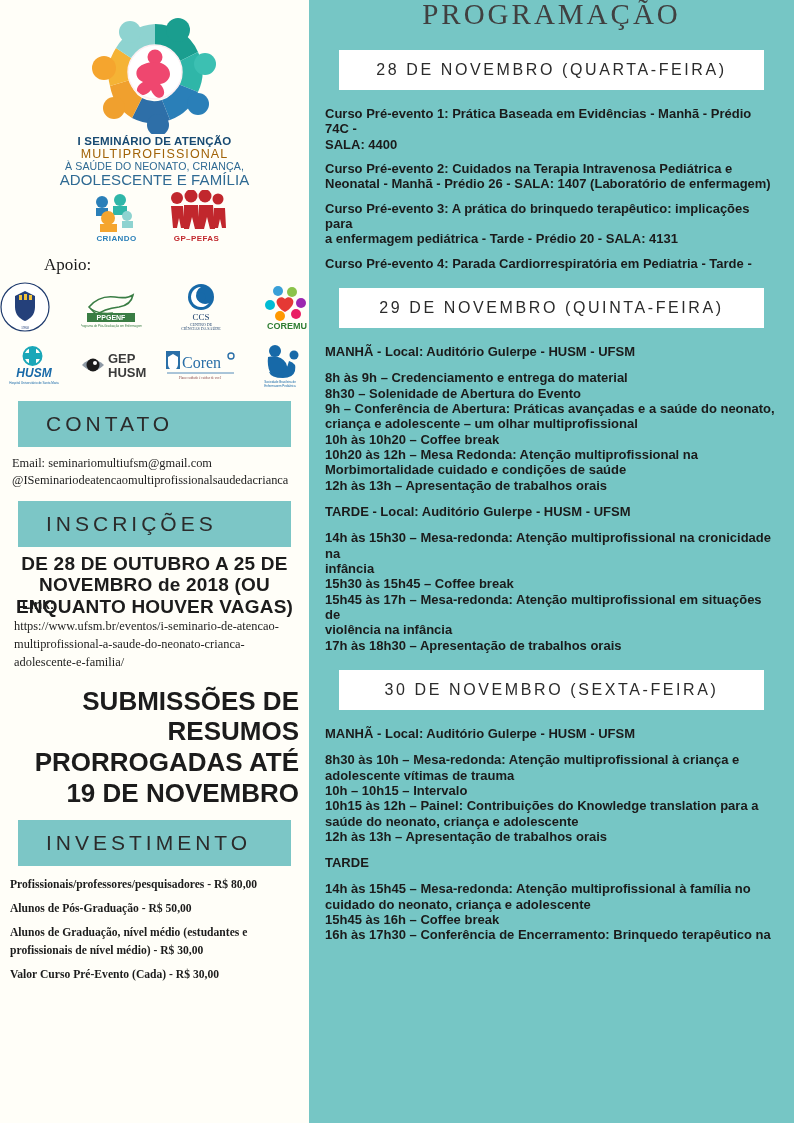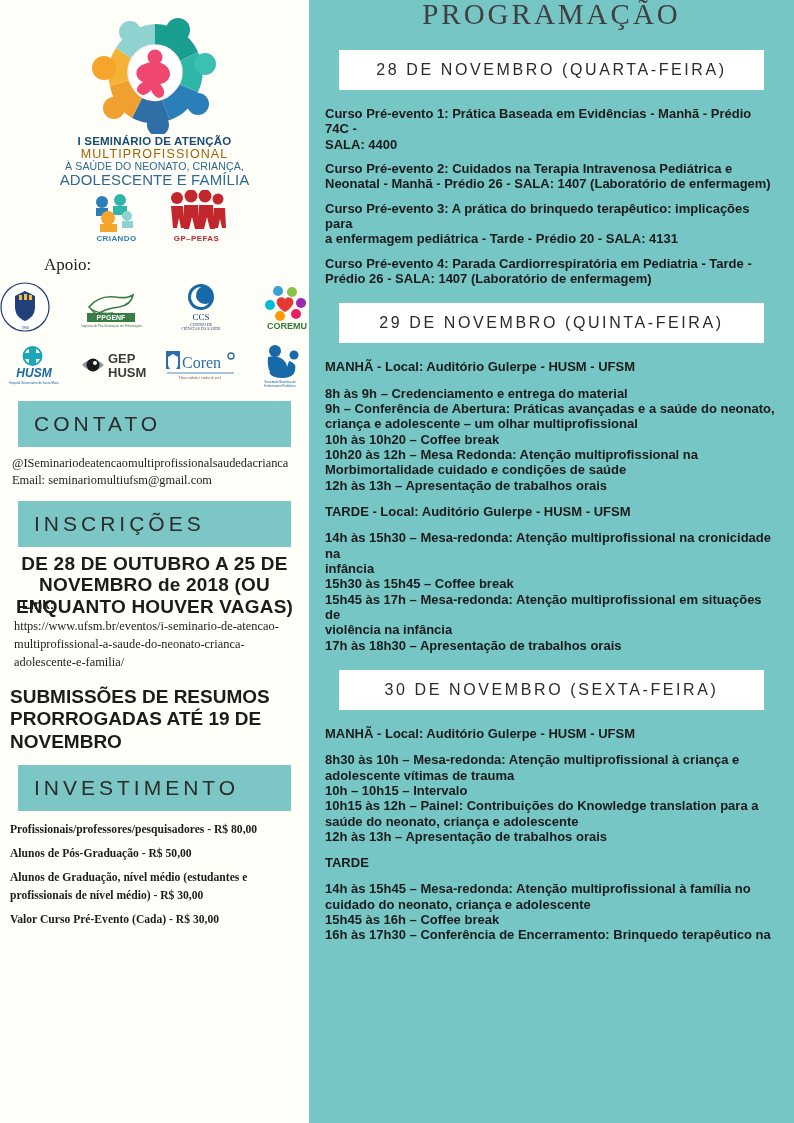--- a/index.html
+++ b/index.html
@@ -74,21 +74,21 @@
     position:relative;
   }
 
   
   .brand-cap{font-size:8px;font-weight:bold;letter-spacing:.4px;}
 
   
   .band{
     background:#7cc6c6;
     margin:12px 18px 0 18px;
-    padding:11px 0 11px 16px;
+    padding:11px 0 11px 28px;
     box-sizing:border-box;
   }
   .band-text{
     font-size:21px;
     letter-spacing:4px;
     color:#2b2b2b;
     font-family:"Liberation Sans Narrow","Liberation Sans",sans-serif;
     font-weight:500;
   }
 
@@ -123,24 +123,24 @@
   .link-url{
     margin:6px 14px 0 14px;
     font-family:"Liberation Serif", serif;
     font-size:12.4px;
     line-height:1.45;
     color:#1d1d1d;
     word-break:break-word;
   }
   .submissoes{
     margin:14px 10px 0 10px;
-    text-align:left;
+    text-align:right;
     font-family:"Liberation Sans Narrow","Liberation Sans",sans-serif;
     font-weight:bold;
-    font-size:19px;
+    font-size:26px;
     line-height:1.18;
     color:#1c1c1c;
   }
   .invest-list{
     margin:10px 10px 0 10px;
     font-family:"Liberation Serif", serif;
     font-size:11.6px;
     color:#1c1c1c;
     font-weight:bold;
     line-height:1.55;
@@ -372,22 +372,22 @@
           <text x="29" y="40" text-anchor="middle" font-family="Liberation Sans, sans-serif" font-size="3" fill="#1769a8">Sociedade Brasileira de</text>
           <text x="29" y="43.6" text-anchor="middle" font-family="Liberation Sans, sans-serif" font-size="3" fill="#1769a8">Enfermagem Pediátrica</text>
         </svg>
       </div>
     </div>
 
     <div class="band">
       <span class="band-text">CONTATO</span>
     </div>
     <div class="contact-body">
+      <div class="line">Email: seminariomultiufsm@gmail.com</div>
       <div class="line">@ISeminariodeatencaomultiprofissionalsaudedacrianca</div>
-      <div class="line">Email: seminariomultiufsm@gmail.com</div>
     </div>
 
     <div class="band">
       <span class="band-text">INSCRIÇÕES</span>
     </div>
     <div class="insc-dates">DE 28 DE OUTUBRO A 25 DE NOVEMBRO de 2018 (OU ENQUANTO HOUVER VAGAS)</div>
     <div class="link-row">Link:</div>
     <div class="link-url">https://www.ufsm.br/eventos/i-seminario-de-atencao-multiprofissional-a-saude-do-neonato-crianca-adolescente-e-familia/</div>
     <div class="submissoes">SUBMISSÕES DE RESUMOS PRORROGADAS ATÉ 19 DE NOVEMBRO</div>
 
@@ -416,34 +416,34 @@
       <div class="blk">
         <p>Curso Pré-evento 2: Cuidados na Terapia Intravenosa Pediátrica e</p>
         <p>Neonatal - Manhã - Prédio 26 - SALA: 1407 (Laboratório de enfermagem)</p>
       </div>
       <div class="blk">
         <p>Curso Pré-evento 3: A prática do brinquedo terapêutico: implicações para</p>
         <p>a enfermagem pediátrica - Tarde - Prédio 20 - SALA: 4131</p>
       </div>
       <div class="blk">
         <p>Curso Pré-evento 4: Parada Cardiorrespiratória em Pediatria - Tarde -</p>
-        <p>Prédio 26 - SALA: 1407 (Laboratório de enfermagem)</p>
       </div>
     </div>
 
     <div class="date-band d2">
       <span class="date-band-text">29 DE NOVEMBRO (QUINTA-FEIRA)</span>
     </div>
     <div class="sched">
       <div class="blk">
         <p>MANHÃ - Local: Auditório Gulerpe - HUSM - UFSM</p>
       </div>
       <div class="gap"></div>
       <div class="tight">
         <p>8h às 9h – Credenciamento e entrega do material</p>
+        <p>8h30 – Solenidade de Abertura do Evento</p>
         <p>9h – Conferência de Abertura: Práticas avançadas e a saúde do neonato,</p>
         <p>criança e adolescente – um olhar multiprofissional</p>
         <p>10h às 10h20  – Coffee break</p>
         <p>10h20 às 12h – Mesa Redonda: Atenção multiprofissional na</p>
         <p>Morbimortalidade cuidado e condições de saúde</p>
         <p>12h às 13h – Apresentação de trabalhos orais</p>
       </div>
       <div class="gap"></div>
       <div class="tight">
         <p>TARDE - Local: Auditório Gulerpe - HUSM - UFSM</p>

